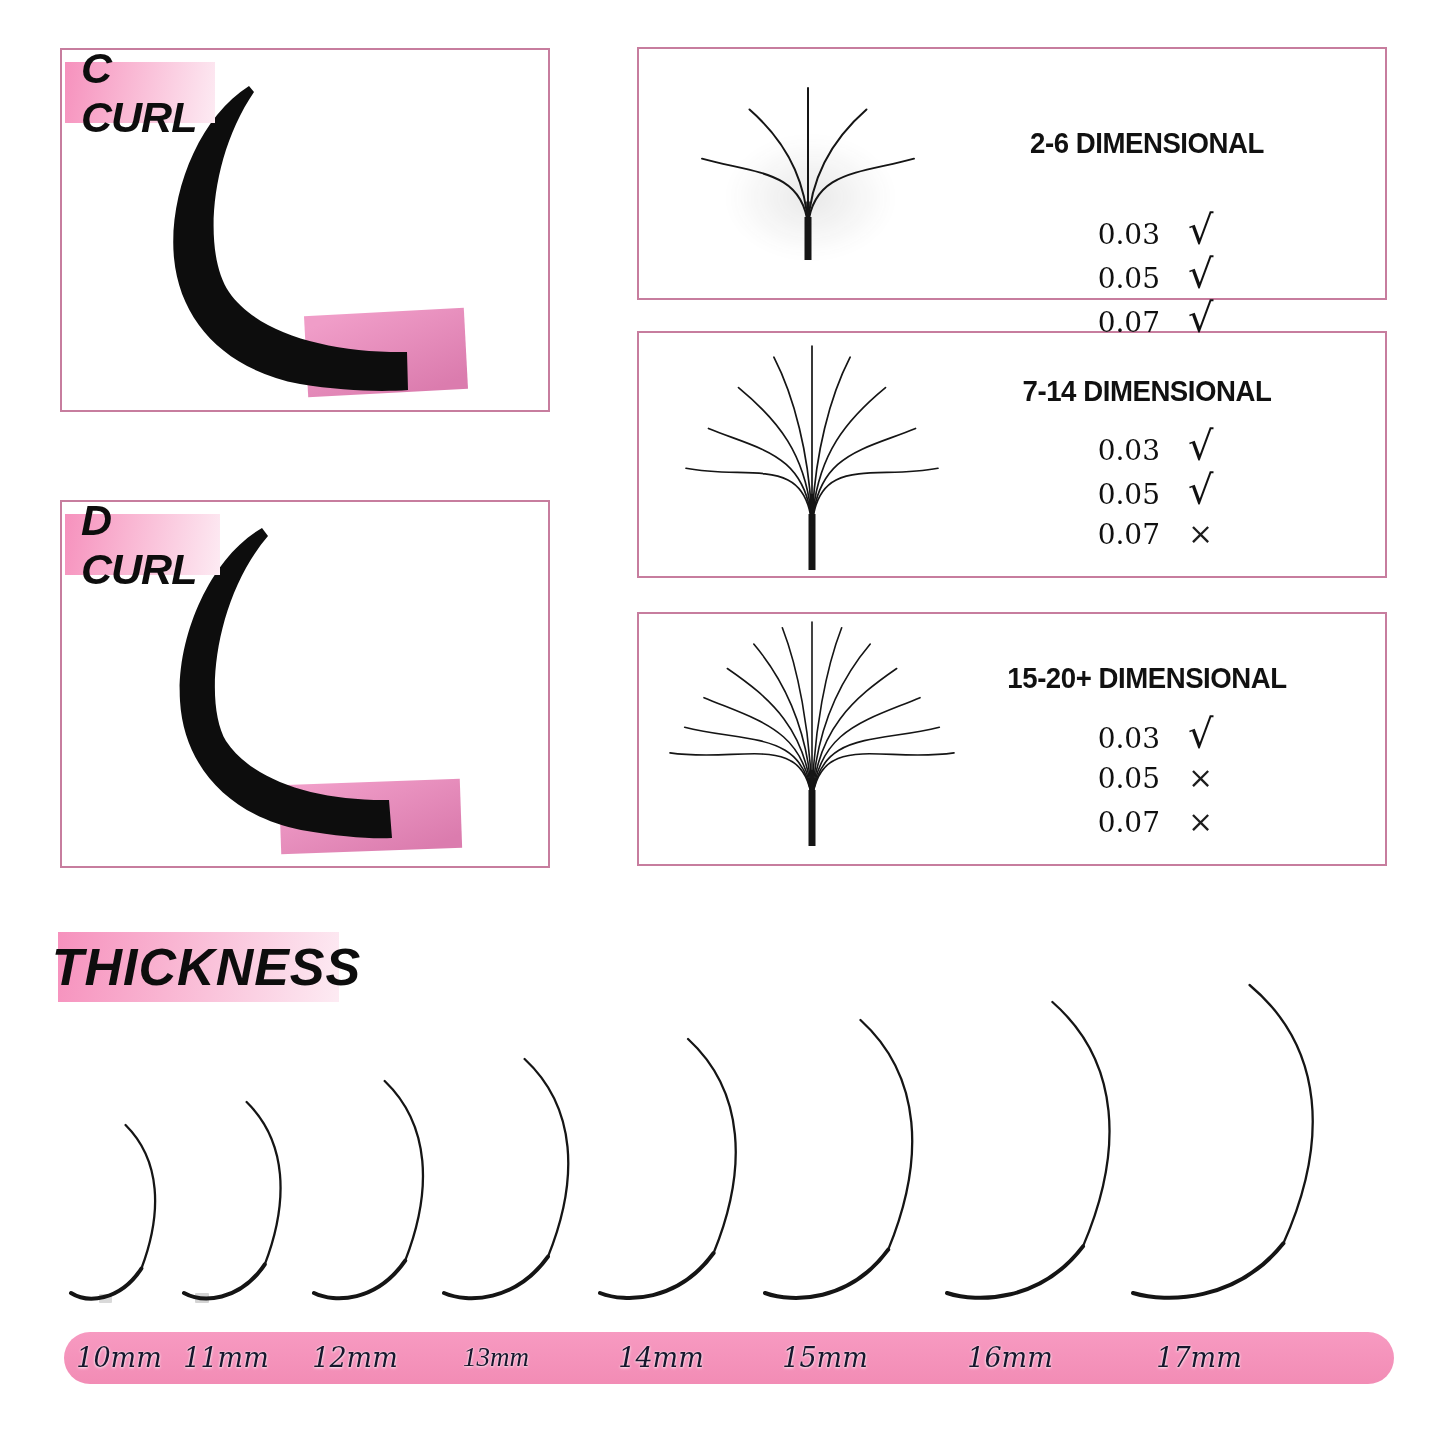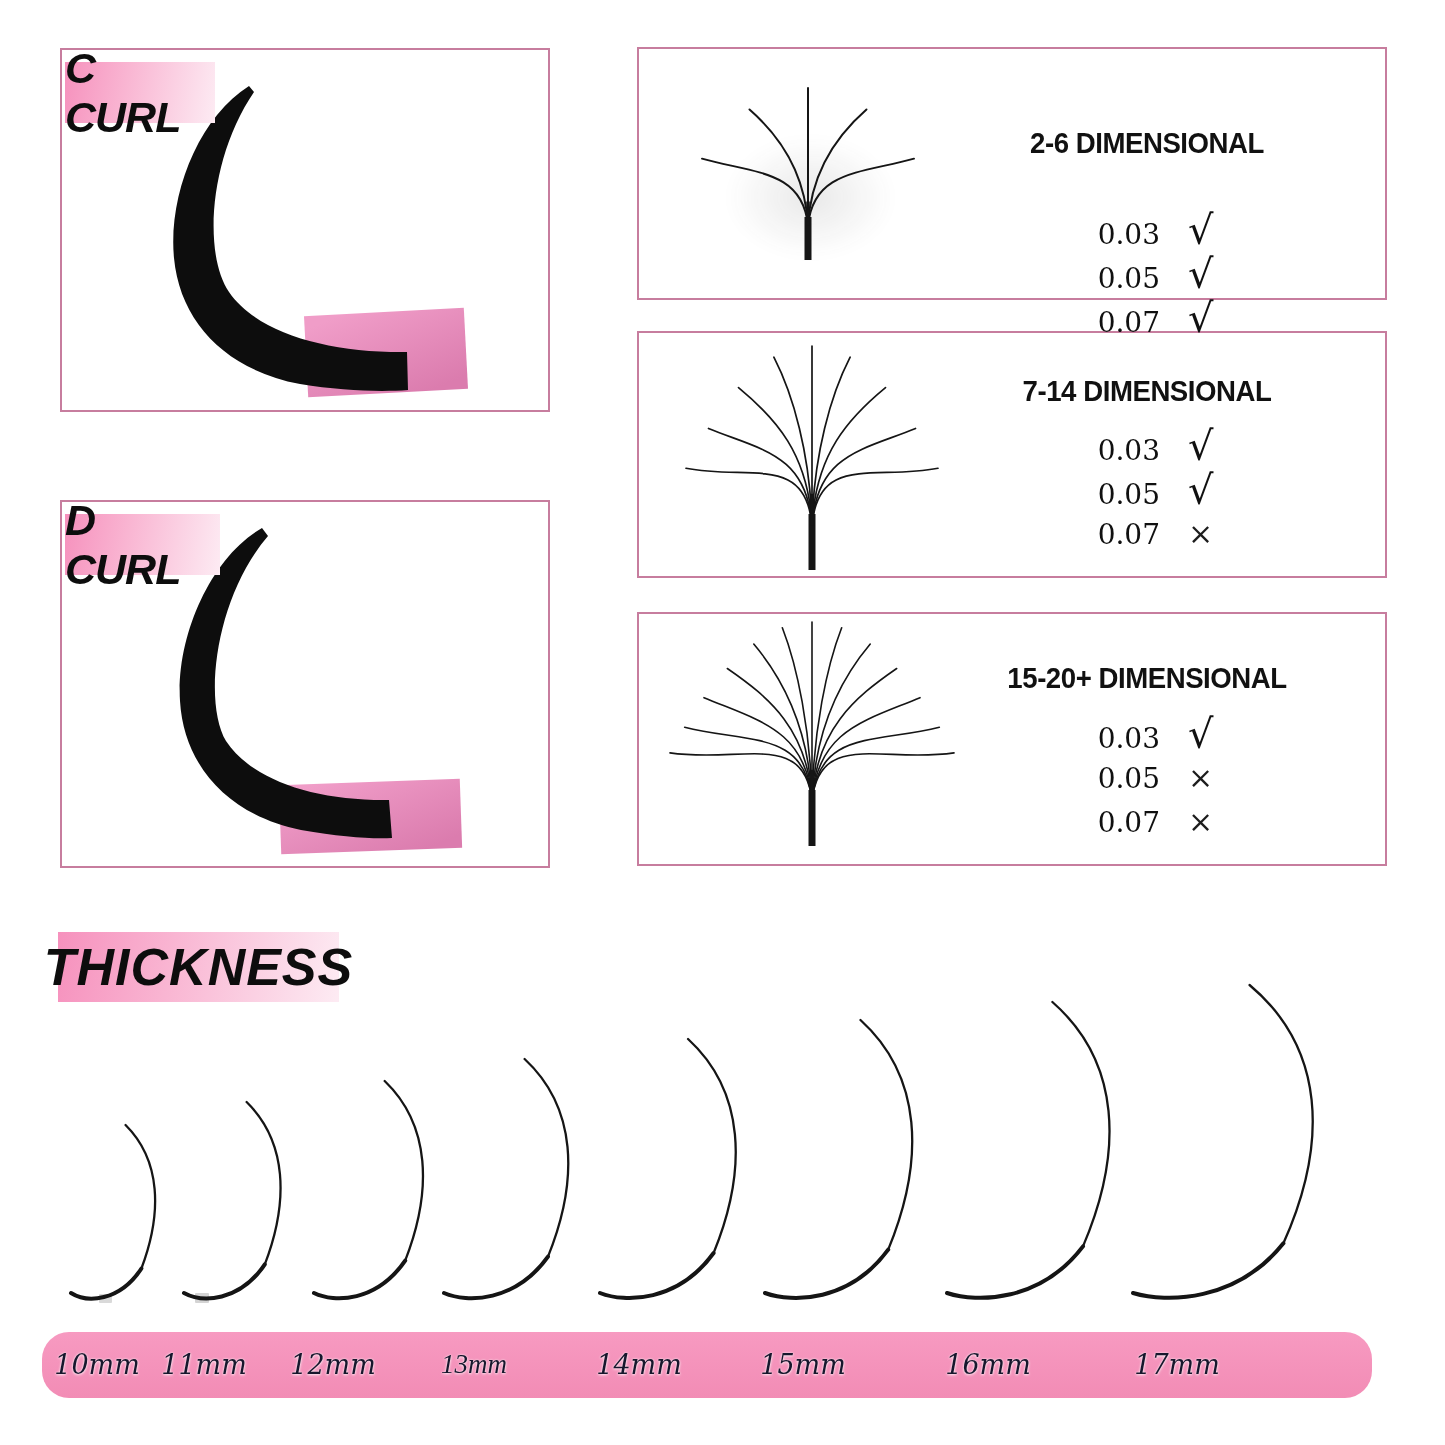--- a/index.html
+++ b/index.html
@@ -11,21 +11,21 @@
   .frame{position:absolute;background:#fff;border:2.5px solid #c77d9e;}
   .box-c{left:60px;top:48px;width:490px;height:364px;}
   .box-d{left:60px;top:500px;width:490px;height:368px;}
   .box-r1{left:637px;top:47px;width:750px;height:253px;}
   .box-r2{left:637px;top:331px;width:750px;height:247px;}
   .box-r3{left:637px;top:612px;width:750px;height:254px;}
 
   
   .badge{position:absolute;z-index:4;background:linear-gradient(100deg,#f691bd 0%,#f9b5d2 40%,#fdebf3 100%);
          color:#0d0d0d;font-style:italic;font-weight:800;letter-spacing:-1px;
-         display:flex;align-items:center;justify-content:center;}
+         display:flex;align-items:center;justify-content:center;padding-left:16px;}
   .badge-c{left:65px;top:62px;width:150px;height:61px;font-size:43px;}
   .badge-d{left:65px;top:514px;width:155px;height:61px;font-size:43px;}
   .badge-thickness{left:58px;top:932px;width:281px;height:70px;font-size:52px;letter-spacing:1px;}
 
   
   .pad{position:absolute;z-index:1;background:linear-gradient(160deg,#f09dc8 10%,#db7cae 90%);}
   .pad-c{left:306px;top:312px;width:160px;height:81px;transform:rotate(-3deg);}
   .pad-d{left:280px;top:782px;width:181px;height:69px;transform:rotate(-2deg);}
 
   
@@ -41,21 +41,21 @@
   .spec-row .sym{display:inline-block;margin-left:28px;font-family:"DejaVu Serif",serif;
                  font-size:40px;color:#101010;line-height:44px;}
   .spec-row .sym.cross{font-size:30px;color:#1c1c1c;}
 
   
   .fan-shadow{position:absolute;z-index:1;left:698px;top:115px;width:225px;height:165px;
               background:radial-gradient(closest-side,rgba(40,40,40,0.10),rgba(0,0,0,0) 75%);
               filter:blur(5px);}
 
   
-  .length-bar{position:absolute;z-index:2;left:42px;top:1332px;width:1330px;height:66px;
+  .length-bar{position:absolute;z-index:2;left:64px;top:1332px;width:1330px;height:52px;
               border-radius:27px;background:linear-gradient(#f79ac1 0%,#f28cb5 100%);}
   .len-label{position:absolute;top:50%;transform:translate(-50%,-52%);
              font-family:"DejaVu Serif",serif;font-style:italic;font-size:27px;color:#17172d;
              text-shadow:0 1px 3px rgba(255,255,255,0.85),0 0 2px rgba(255,255,255,0.7);
              white-space:nowrap;}
 
   
   #art{position:absolute;z-index:3;left:0;top:0;pointer-events:none;}
 </style>
 </head>

